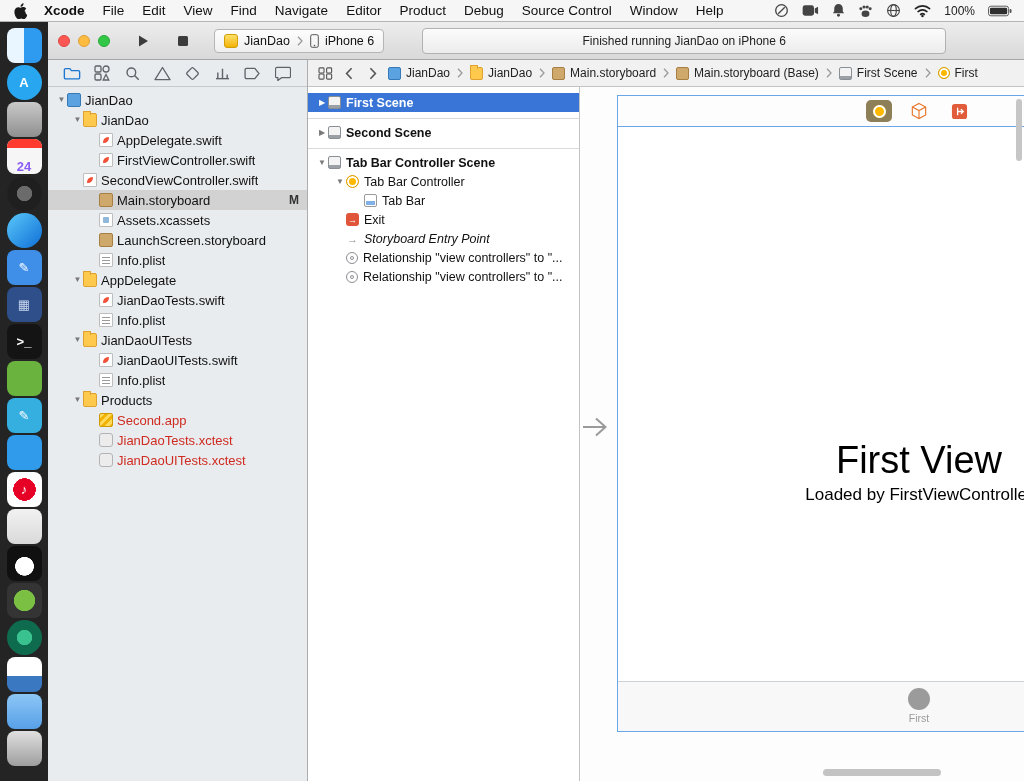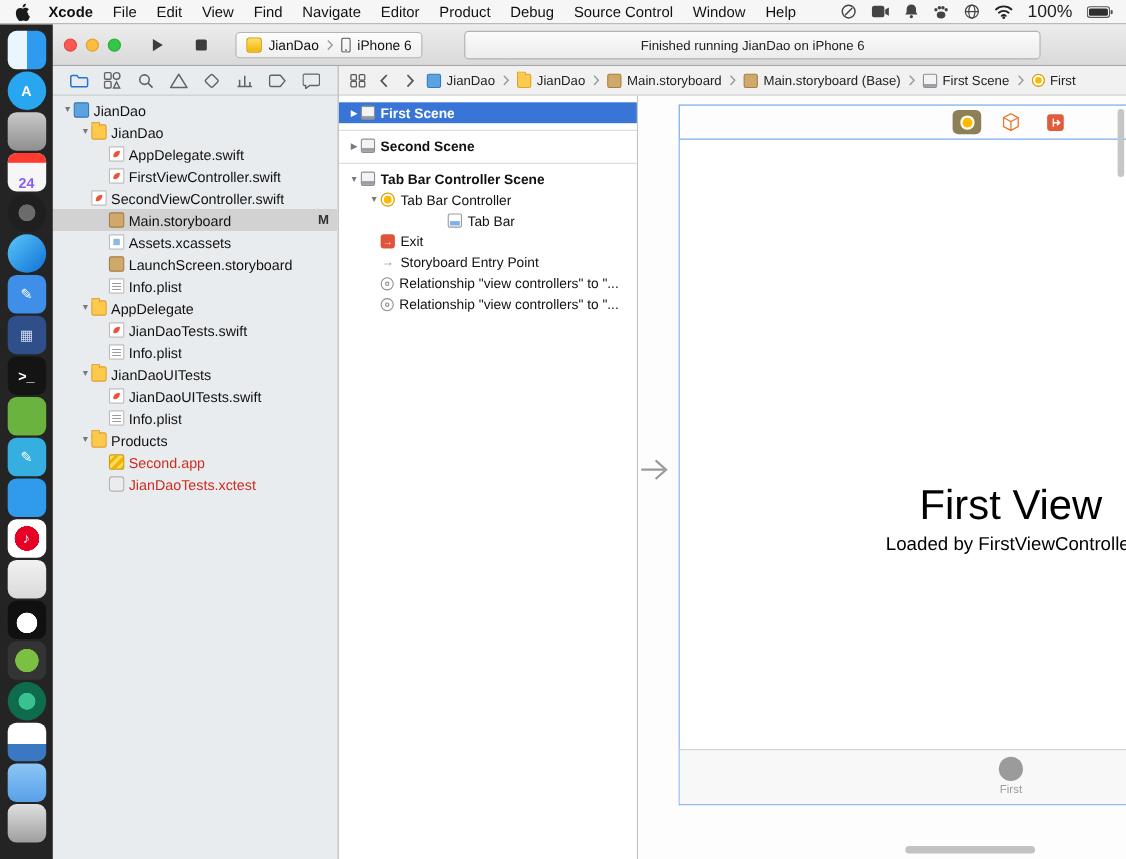--- a/index.html
+++ b/index.html
@@ -7,21 +7,21 @@
 body{font-family:"Liberation Sans","DejaVu Sans",sans-serif;font-size:13px;color:#111;background:#fff}
 .root{position:relative;width:1024px;height:781px;overflow:hidden;background:#fff}
 
 
 .menubar{position:absolute;top:0;left:0;right:0;height:22px;background:#f6f6f6;border-bottom:1px solid #b4b4b4;display:flex;align-items:center;padding:0 10px;z-index:40}
 .apple{margin:0 8px 0 4px;display:flex;align-items:center}
 .menu-item{padding:0 9px;font-size:13.5px;color:#111;white-space:nowrap}
 .menu-item.app{font-weight:bold}
 .menubar-right{margin-left:auto;display:flex;align-items:center;gap:13px;padding-right:2px}
 .status-icon{display:flex;align-items:center}
-.battery-label{font-size:16px;color:#222}
+.battery-label{font-size:12px;color:#222}
 
 
 .dock{position:absolute;left:0;top:22px;bottom:0;width:48px;background:#242424;display:flex;flex-direction:column;align-items:center;padding-top:6px;gap:2px;z-index:30}
 .dock-icon{width:35px;height:35px;border-radius:8px;flex:none;display:flex;align-items:center;justify-content:center;position:relative;overflow:hidden;cursor:pointer}
 .dock-glyph{font-size:13px;font-weight:bold;position:relative;line-height:1}
 .dock-strip{position:absolute;top:0;left:0;right:0;height:9px}
 
 
 .window{position:absolute;left:48px;top:22px;right:0;bottom:0;background:#fff}
 .titlebar{position:absolute;top:0;left:0;right:0;height:38px;background:linear-gradient(#ededed,#d9d9d9);border-bottom:1px solid #a6a6a6;display:flex;align-items:center;padding:0 10px}
@@ -409,20 +409,25 @@
             <div class="nav-row red" style="padding-left: 40px;">
               <span class="disc"></span>
               <span class="fi fi-app"></span>
               <span class="label">Second.app</span>
             </div>
             <div class="nav-row red" style="padding-left: 40px;">
               <span class="disc"></span>
               <span class="fi fi-xctest"></span>
               <span class="label">JianDaoTests.xctest</span>
             </div>
+            <div class="nav-row red" style="padding-left: 40px;">
+              <span class="disc"></span>
+              <span class="fi fi-xctest"></span>
+              <span class="label">JianDaoUITests.xctest</span>
+            </div>
           </div>
       </div>
 
       <div class="editor">
         <div class="jumpbar" id="jumpbar">
             <span class="jb-btn">
               <svg width="15" height="13" viewBox="0 0 16 14">
                 <g fill="none" stroke="#555" stroke-width="1.2">
                   <rect x="1" y="1" width="5.4" height="5.4" rx="1"></rect>
                   <rect x="9.2" y="1" width="5.4" height="5.4" rx="1"></rect>
@@ -508,31 +513,31 @@
               <div class="ol-row bold" style="padding-left: 8px;">
                 <span class="disc" style="width: 12px;">▼</span>
                 <span class="oi oi-scene"></span>
                 <span class="label">Tab Bar Controller Scene</span>
               </div>
               <div class="ol-row" style="padding-left: 26px;">
                 <span class="disc" style="width: 12px;">▼</span>
                 <span class="oi oi-tbc"></span>
                 <span class="label">Tab Bar Controller</span>
               </div>
-              <div class="ol-row" style="padding-left: 44px; margin-left: 43px;">
+              <div class="ol-row" style="padding-left: 44px;">
                 <span class="disc" style="width: 12px;"></span>
                 <span class="oi oi-tabbar"></span>
                 <span class="label">Tab Bar</span>
               </div>
               <div class="ol-row" style="padding-left: 26px;">
                 <span class="disc" style="width: 12px;"></span>
                 <span class="oi oi-exit"></span>
                 <span class="label">Exit</span>
               </div>
-              <div class="ol-row" style="padding-left: 26px;">
+              <div class="ol-row" style="padding-left: 26px; font-style: italic;">
                 <span class="disc" style="width: 12px;"></span>
                 <span class="oi oi-entry"></span>
                 <span class="label">Storyboard Entry Point</span>
               </div>
               <div class="ol-row" style="padding-left: 26px;">
                 <span class="disc" style="width: 12px;"></span>
                 <span class="oi oi-rel"></span>
                 <span class="label">Relationship "view controllers" to "...</span>
               </div>
               <div class="ol-row" style="padding-left: 26px;">

